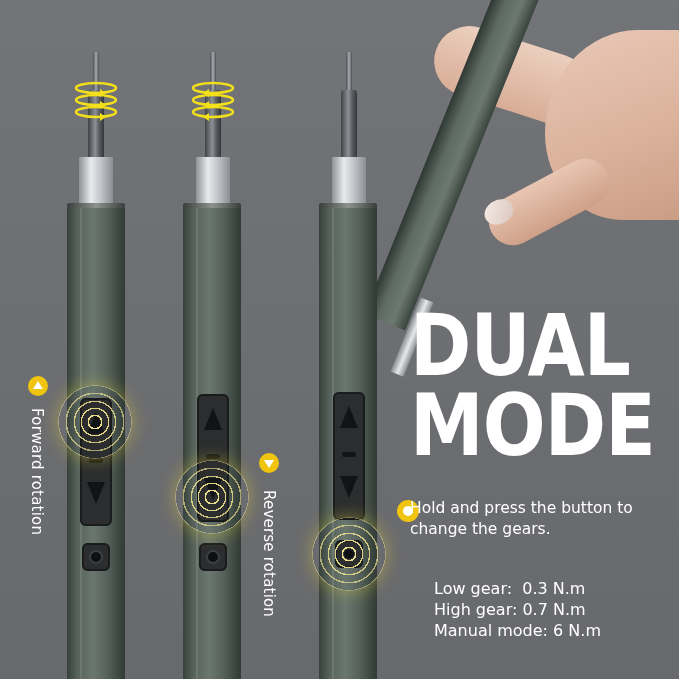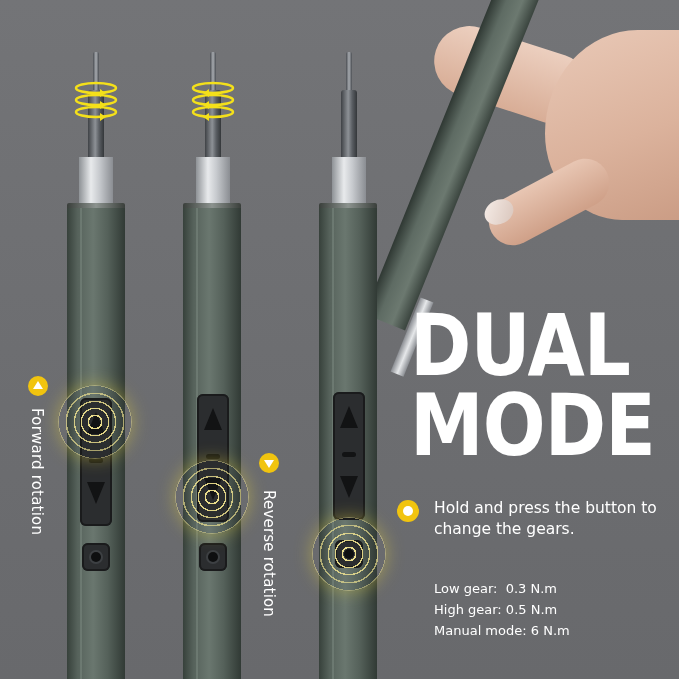--- a/index.html
+++ b/index.html
@@ -33,22 +33,22 @@
   .badge .tri { position:absolute; left:5px; width:0; height:0; border-left:5px solid transparent; border-right:5px solid transparent; }
   .badge .tri.up { top:5px; border-bottom:8px solid #fff; }
   .badge .tri.down { top:7px; border-top:8px solid #fff; }
   .badge-dot { position:absolute; width:22px; height:22px; border-radius:50%; background:#f1c40f; }
   .badge-dot::after { content:""; position:absolute; left:6px; top:6px; width:10px; height:10px; border-radius:50%; background:#fff; }
 
   .vlabel { position:absolute; color:#fff; font-size:15px; white-space:nowrap; transform-origin:0 0; transform:rotate(90deg); letter-spacing:0.2px; }
 
   .headline { position:absolute; left:410px; color:#fff; font-family:"DejaVu Sans", sans-serif; font-weight:bold; font-size:86px; line-height:1; letter-spacing:-1px; transform:scaleX(0.86); transform-origin:0 0; }
 
-  .desc { position:absolute; left:434px; top:498px; color:#fff; font-size:15.5px; line-height:21px; width:240px; }
-  .spec { position:absolute; left:434px; color:#fff; font-size:13px; line-height:21px; white-space:pre; }
+  .desc { position:absolute; left:410px; top:498px; color:#fff; font-size:15.5px; line-height:21px; width:240px; }
+  .spec { position:absolute; left:434px; color:#fff; font-size:16px; line-height:21px; white-space:pre; }
 
   
   .hand-palm { position:absolute; left:545px; top:30px; width:170px; height:190px; border-radius:60% 20% 10% 50%; background:linear-gradient(160deg,#e9c9b7 0%,#dbb29c 55%,#c99a82 100%); }
   .hand-finger { position:absolute; left:432px; top:40px; width:160px; height:70px; border-radius:40px; background:linear-gradient(180deg,#eccfbf,#d8ad96); transform:rotate(18deg); }
   .hand-thumb { position:absolute; left:484px; top:178px; width:130px; height:48px; border-radius:30px; background:linear-gradient(180deg,#e8c6b3,#cfa088); transform:rotate(-28deg); }
   .nail { position:absolute; left:484px; top:200px; width:30px; height:24px; border-radius:50%; background:linear-gradient(135deg,#f7eee9,#d8c4ba); transform:rotate(-28deg); }
   .pen-held { position:absolute; left:505px; top:-30px; width:44px; height:380px; background:linear-gradient(90deg,#2f3833,#5e6b63,#6c7970,#3a443e); transform:rotate(22deg); transform-origin:50% 0; }
   .pen-held-tip { position:absolute; left:420px; top:300px; width:14px; height:80px; background:linear-gradient(90deg,#8a8d92,#e6e8ea,#8a8d92); transform:rotate(22deg); transform-origin:50% 0; }
 </style>
 </head>
@@ -146,15 +146,15 @@
     </div>
   <div class="vlabel" style="left:278px;top:490px;">Reverse rotation</div>
 
   <div class="headline" style="top:302px;">DUAL</div>
   <div class="headline" style="top:382px;">MODE</div>
 
   <div class="badge-dot" style="left:397px;top:500px;"></div>
   <div class="desc">Hold and press the button to change the gears.</div>
 
   <div class="spec" style="top:578px;">Low gear:  0.3 N.m</div>
-  <div class="spec" style="top:599px;">High gear: 0.5 N.m</div>
+  <div class="spec" style="top:599px;">High gear: 0.7 N.m</div>
   <div class="spec" style="top:620px;">Manual mode: 6 N.m</div>
 </div>
 
 </body></html>

